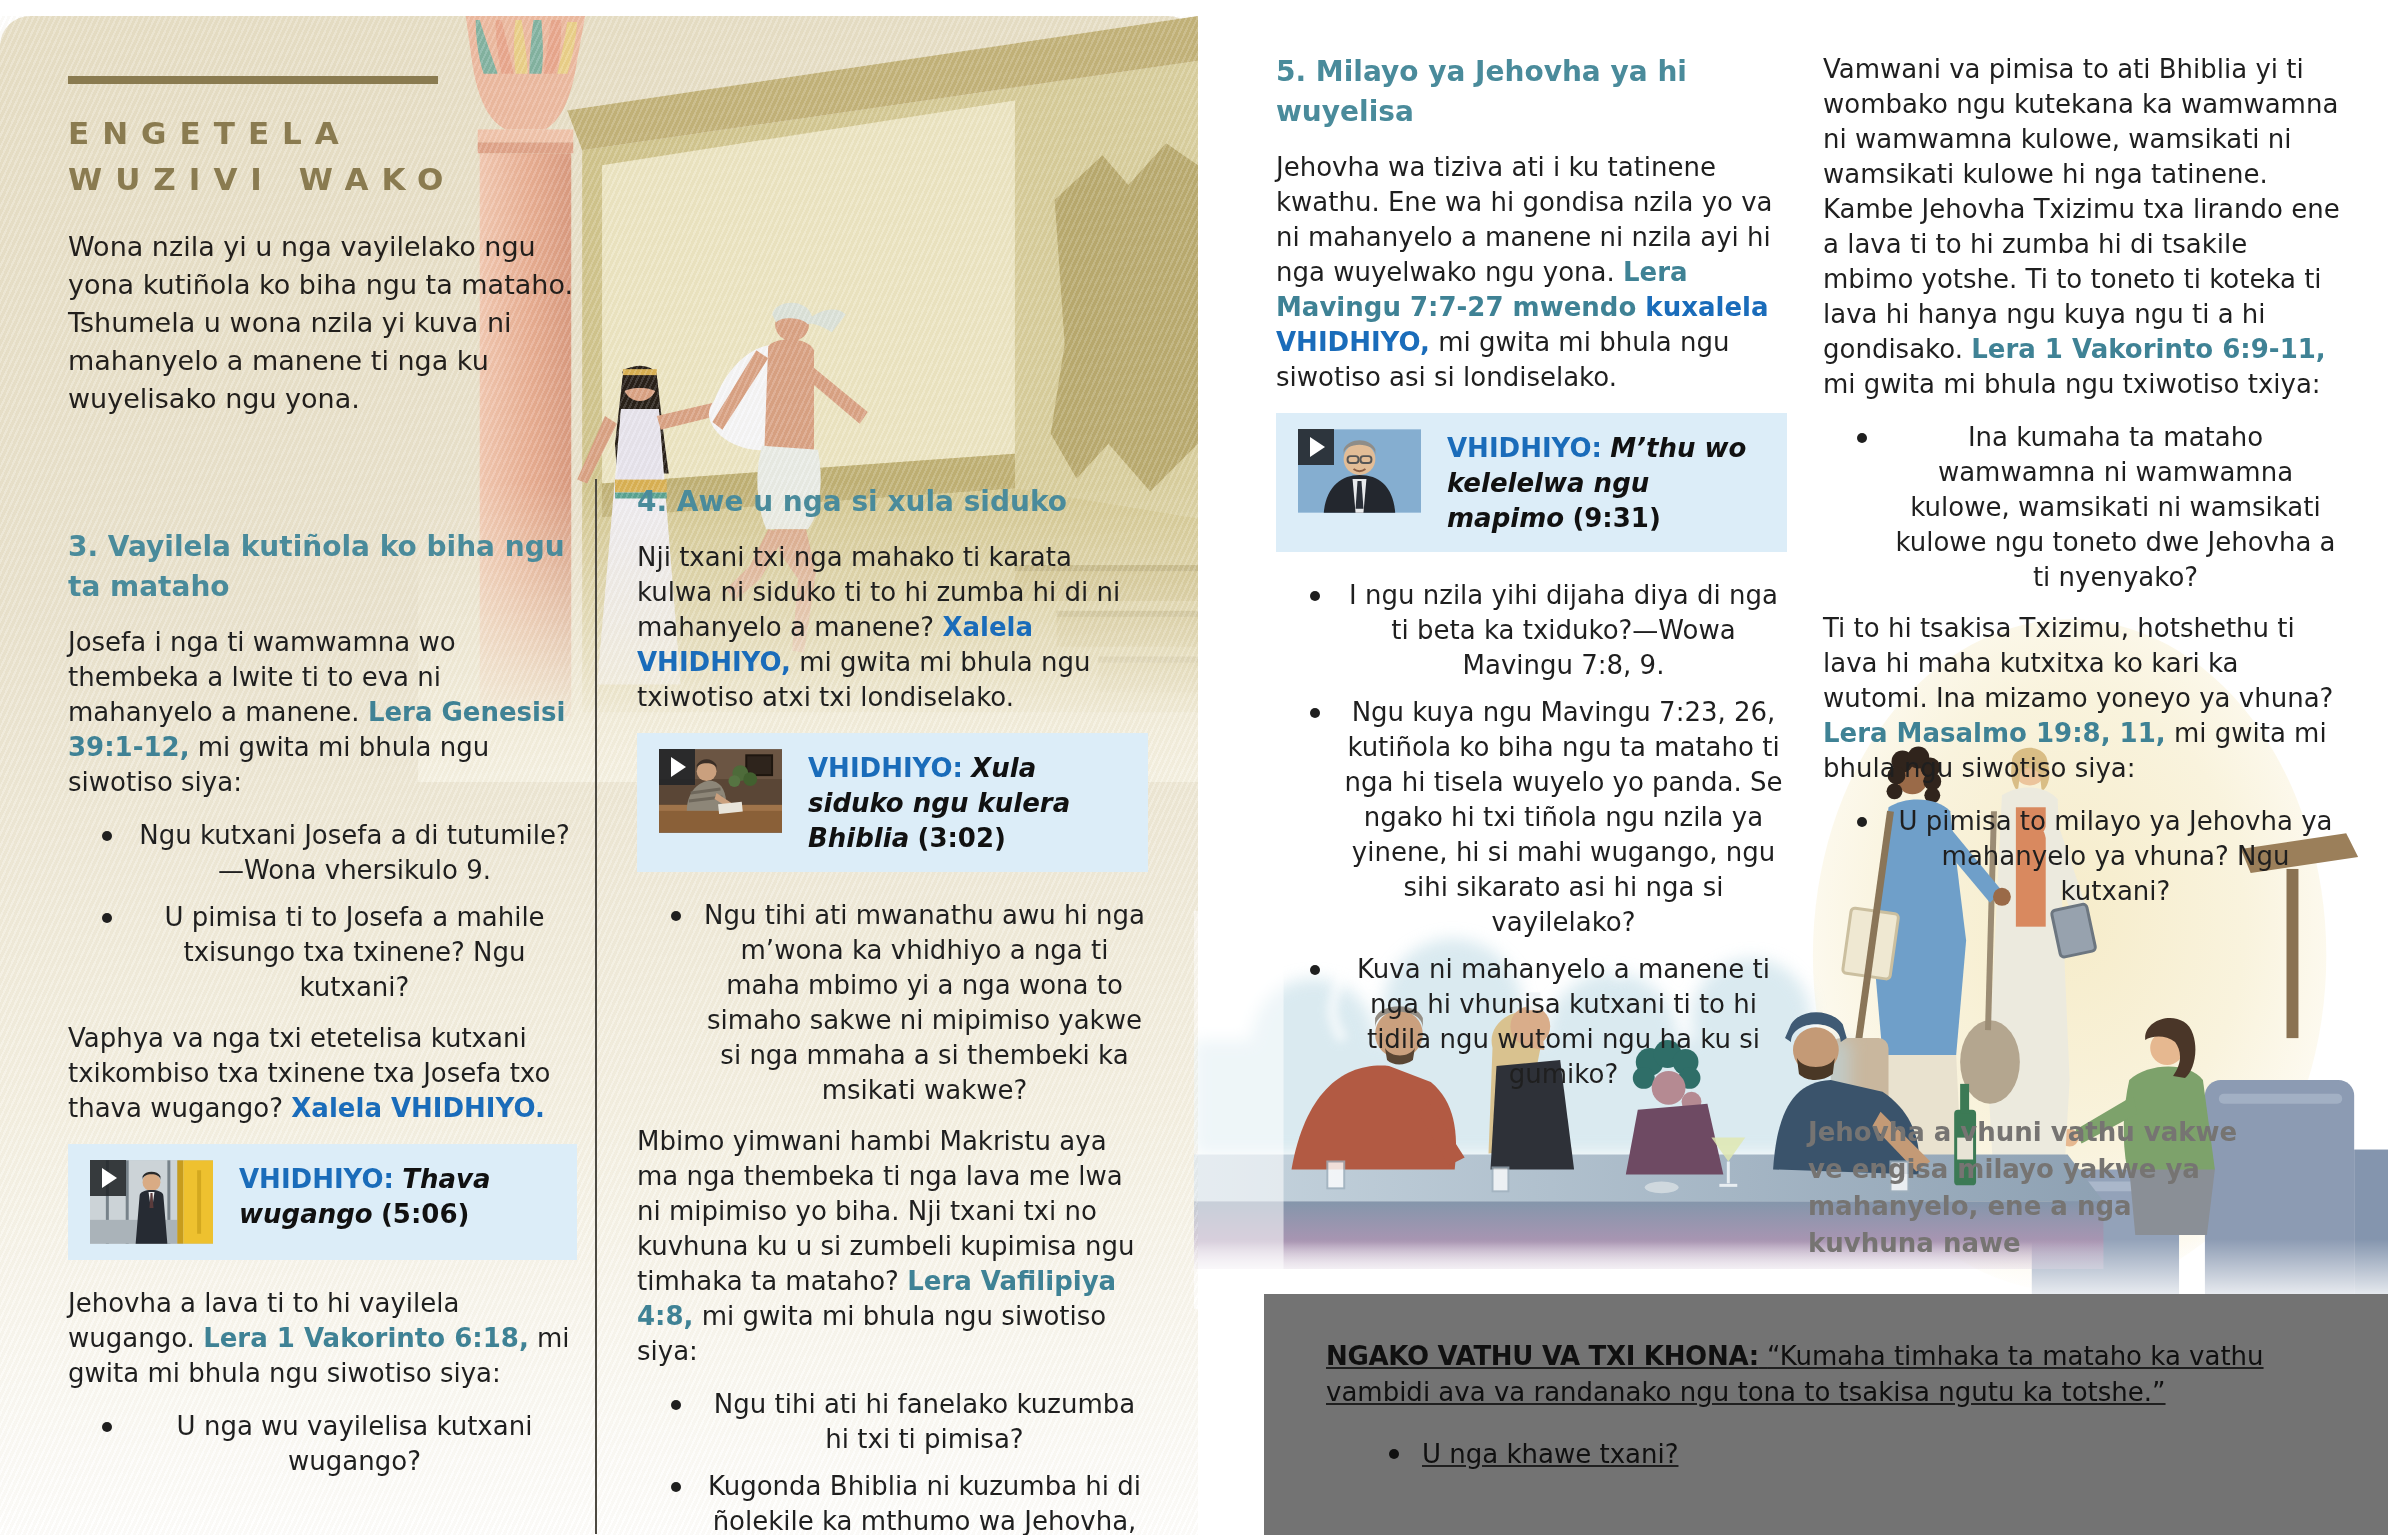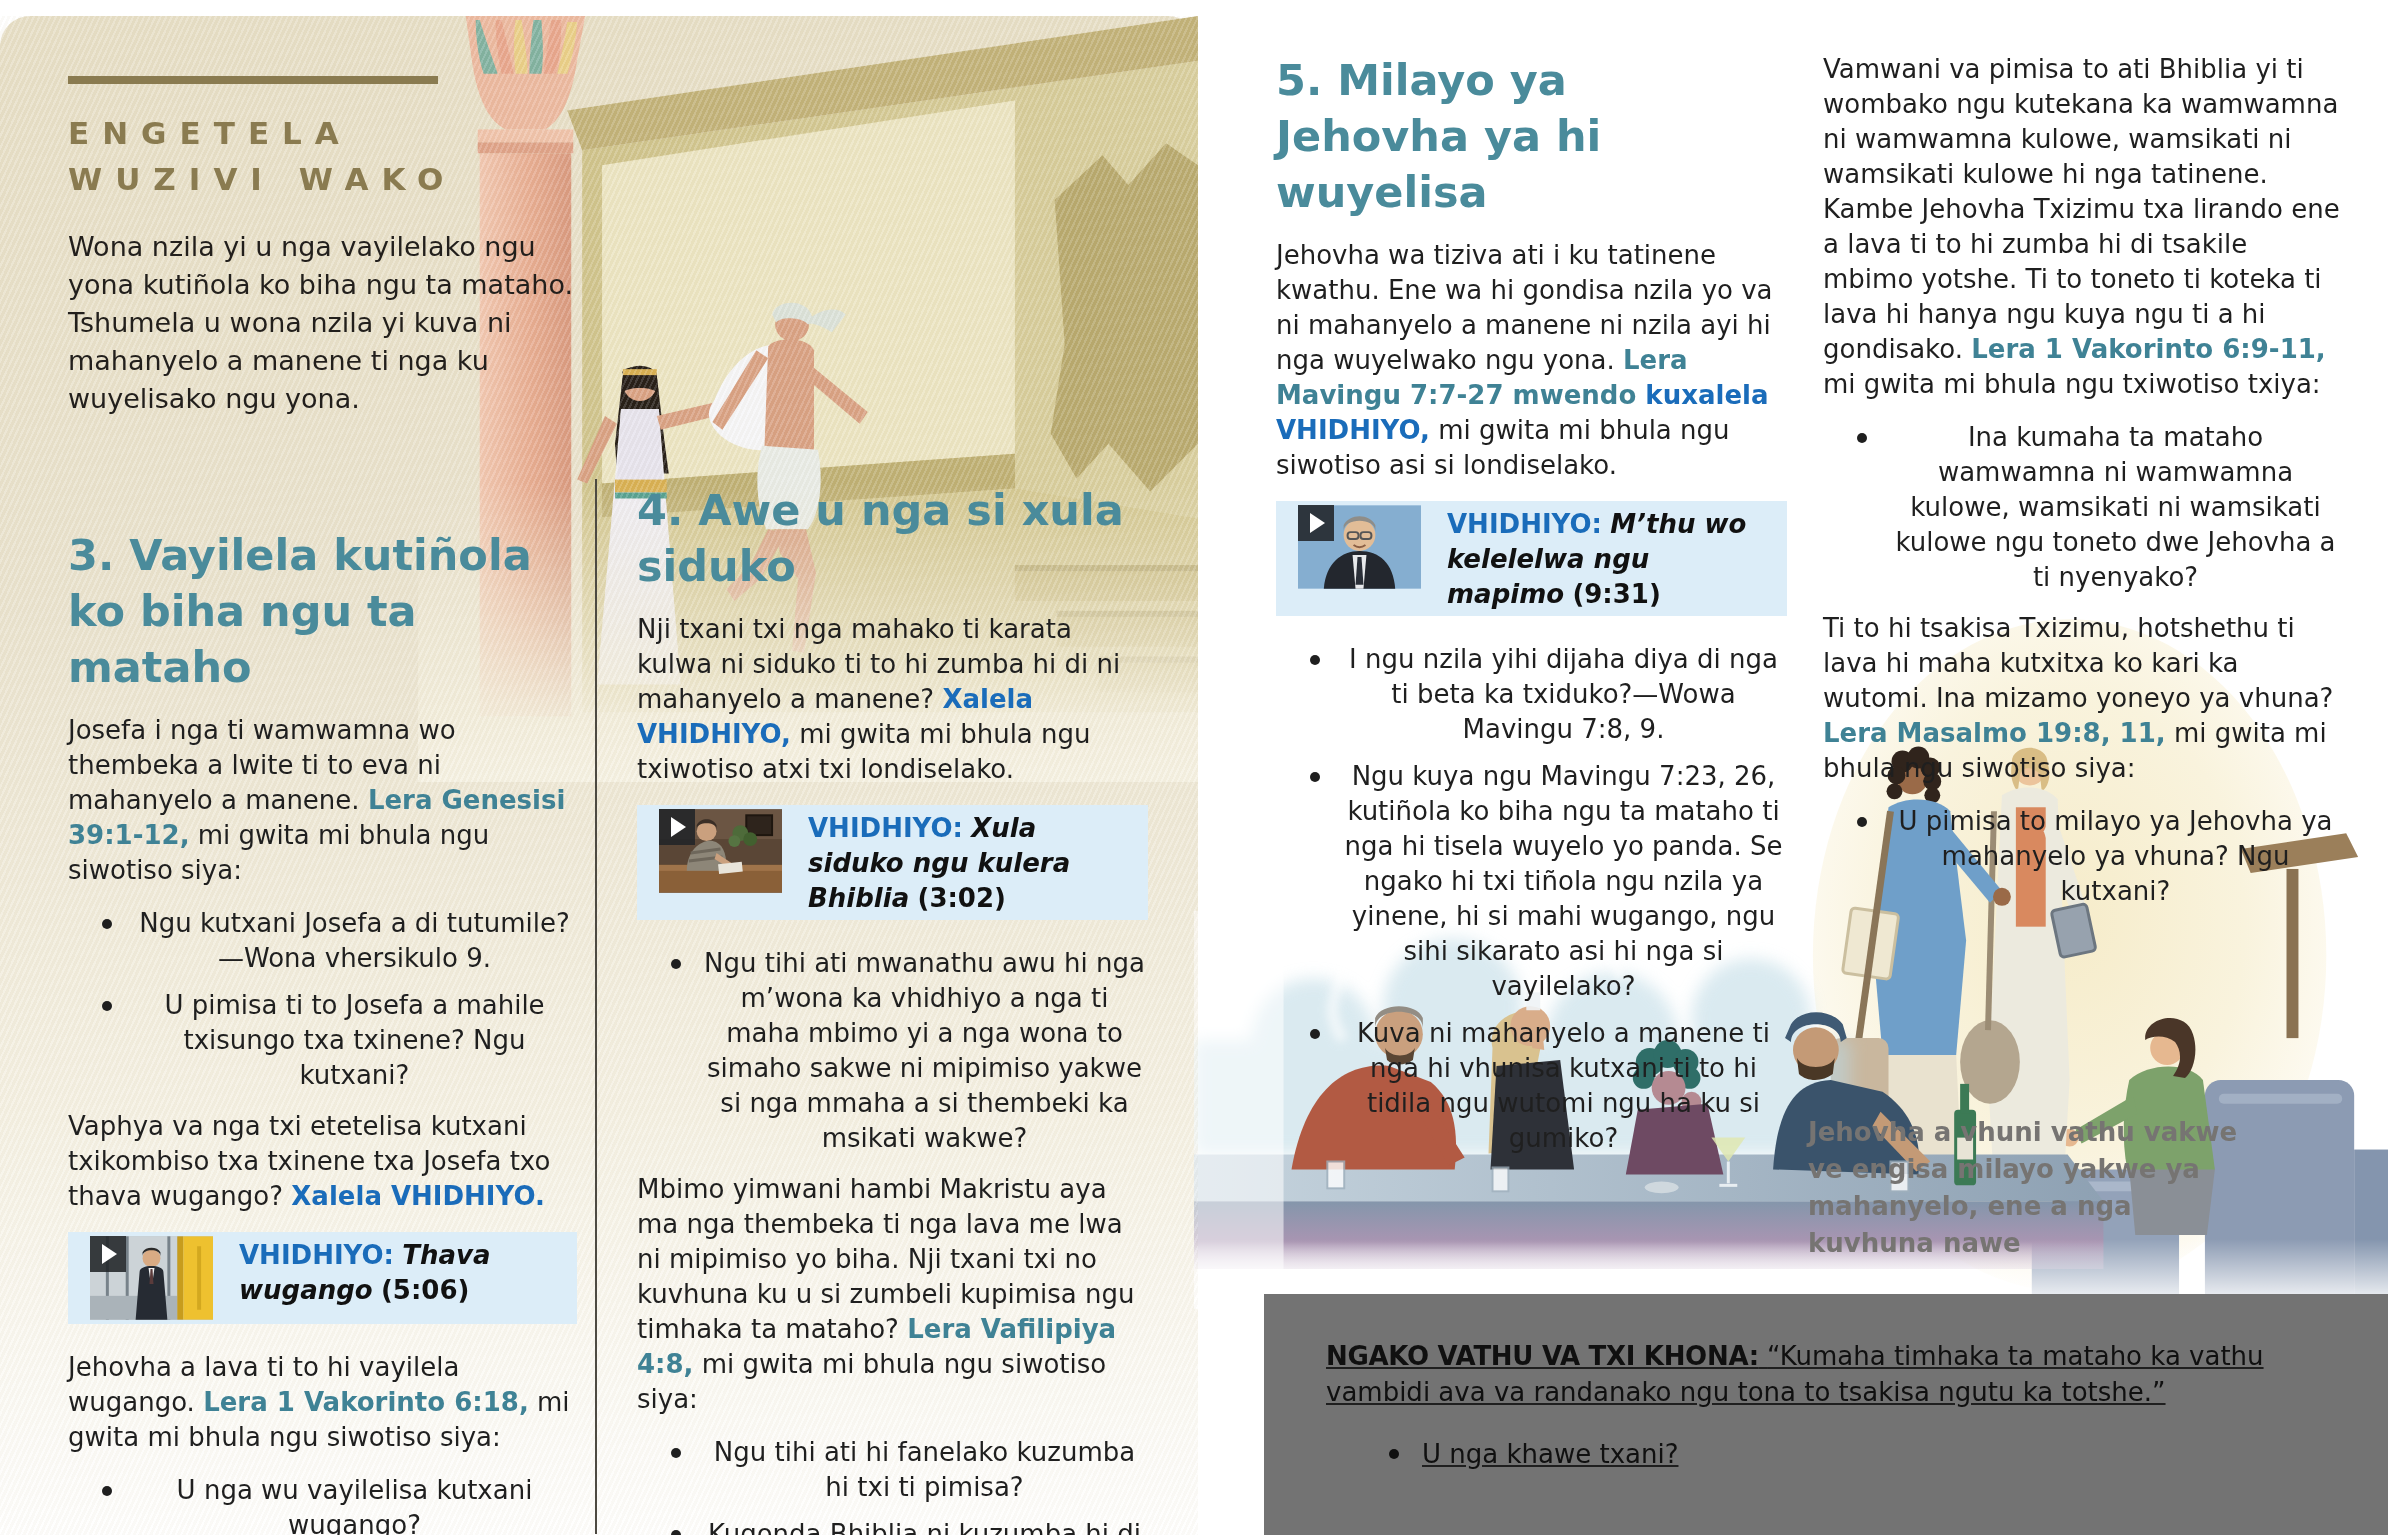--- a/index.html
+++ b/index.html
@@ -18,31 +18,31 @@
   .kicker span{display:block;}
   .intro{font-size:27px;line-height:38px;margin:0;color:#221f1c;}
 
   .col{position:absolute;z-index:3;}
   .col1{left:68px;top:60px;width:509px;}
   .col2{left:637px;top:466px;width:511px;}
   .col3{left:1276px;top:52px;width:511px;}
   .col4{left:1823px;top:52px;width:521px;}
   .divider{position:absolute;left:595px;top:463px;width:2px;height:1055px;background:#4d4a42;z-index:3;}
 
-  h2.sec{font-size:43px;line-height:56px;font-weight:bold;color:#4a8b9b;margin:0 0 18px 0;}
+  h2.sec{font-size:28px;line-height:40px;font-weight:bold;color:#4a8b9b;margin:0 0 18px 0;}
   .sec3{margin-top:109px !important;}
   p.body{font-size:26px;line-height:35px;margin:0 0 18px 0;}
   .ref{color:#3f8295;font-weight:bold;text-decoration:none;}
   .vlink{color:#1a6cba;font-weight:bold;text-decoration:none;}
   ul.blist{list-style:none;margin:0 0 16px 0;padding:0 0 0 34px;}
   ul.blist li{position:relative;font-size:26px;line-height:35px;margin:0 0 12px 0;padding-left:30px;text-align:center;}
   ul.blist li::before{content:"";position:absolute;left:0;top:13px;width:10px;height:10px;border-radius:50%;background:#1f1f1f;}
 
   
-  .vbox{display:flex;gap:26px;background:#dcedf8;padding:4px 22px;margin:4px 0 26px 0;align-items:flex-start;}
+  .vbox{display:flex;gap:26px;background:#dcedf8;padding:16px 22px;margin:4px 0 26px 0;align-items:flex-start;}
   .thumb{position:relative;width:123px;height:84px;flex:0 0 123px;overflow:hidden;}
   .play{position:absolute;left:0;top:0;width:36px;height:36px;background:rgba(33,36,40,0.88);}
   .play::after{content:"";position:absolute;left:12px;top:8px;width:0;height:0;
     border-left:15px solid #ffffff;border-top:10px solid transparent;border-bottom:10px solid transparent;}
   .vlabel{font-size:26px;line-height:35px;padding-top:2px;}
   .vword{color:#1a6cba;font-weight:bold;}
   .vtitle{font-style:italic;font-weight:bold;color:#111;}
   .vdur{font-weight:bold;color:#111;}
 
   

